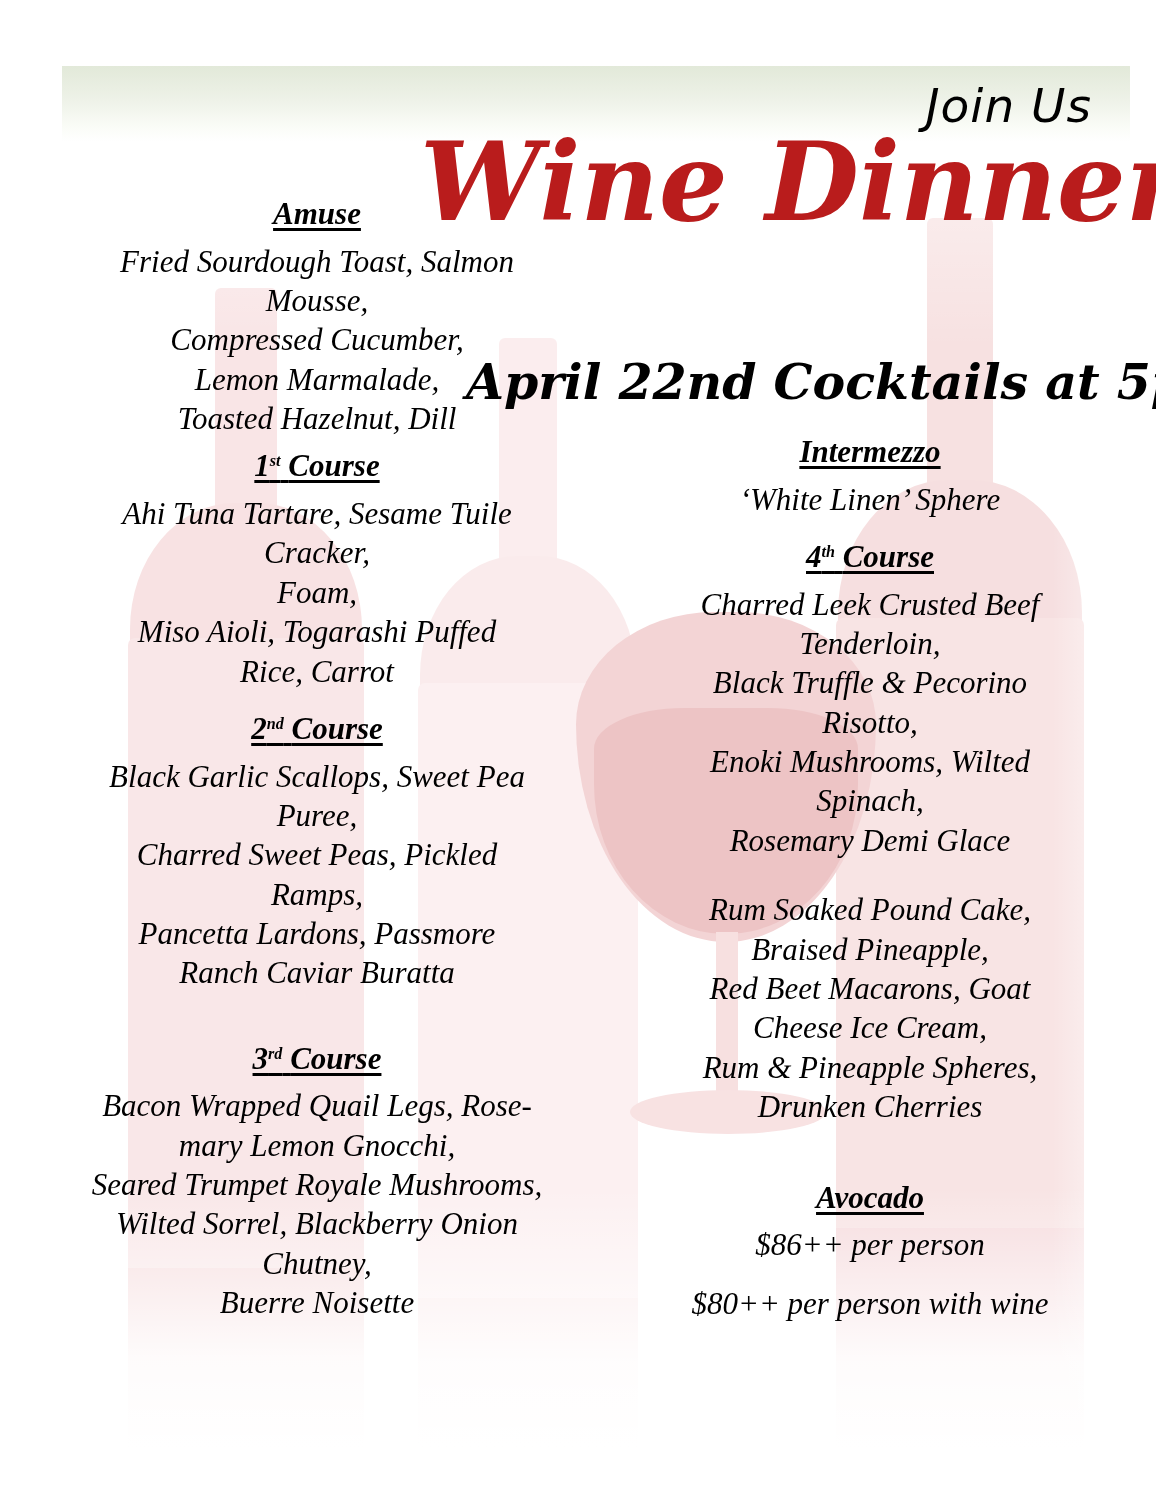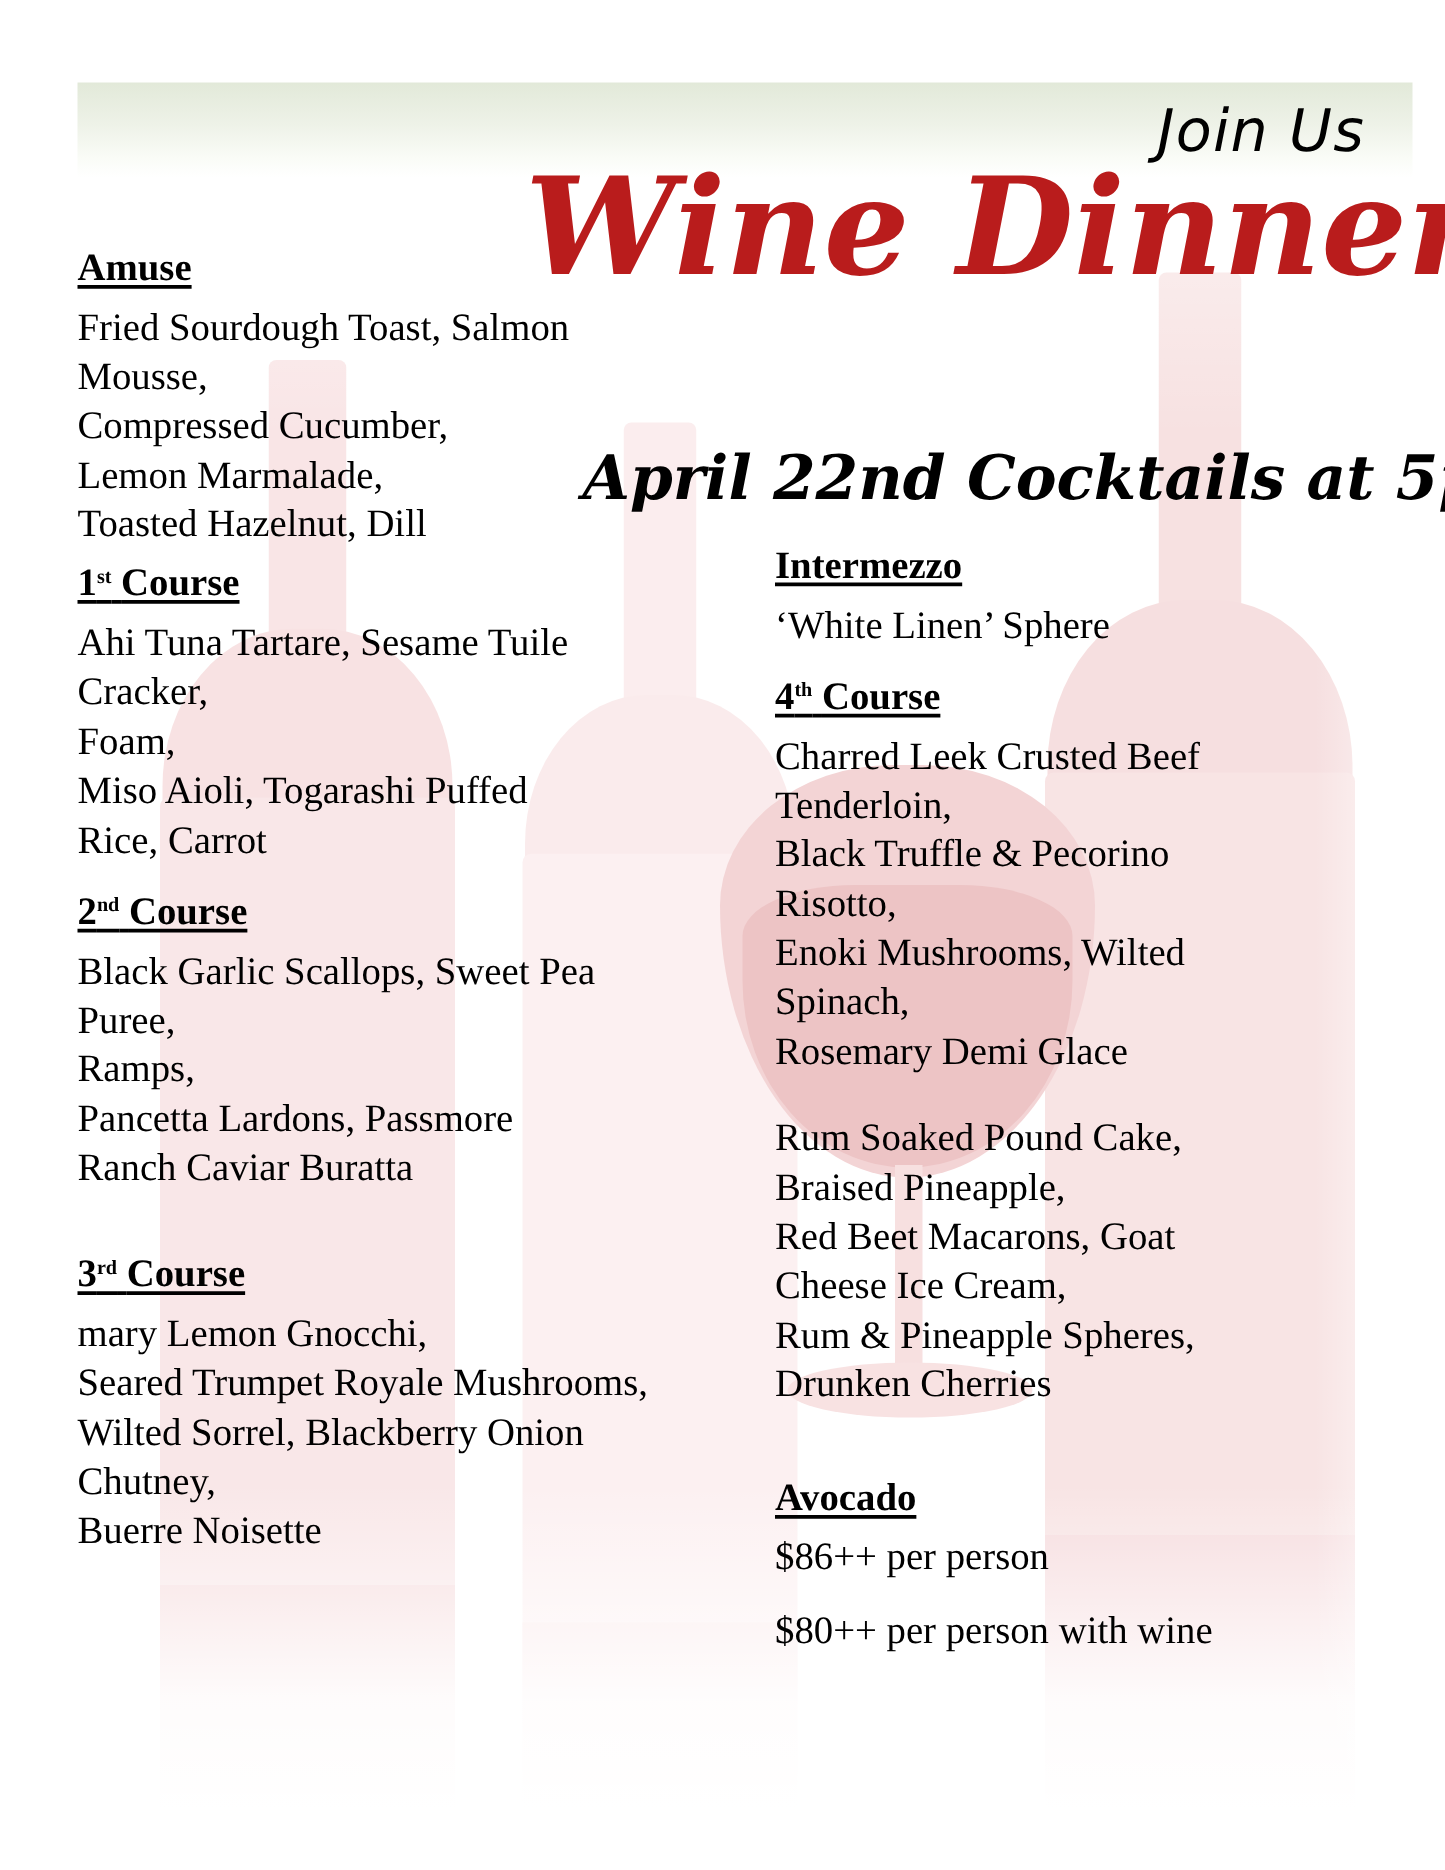--- a/index.html
+++ b/index.html
@@ -171,21 +171,21 @@
     font-family: "DejaVu Serif", serif;
     font-style: italic;
     font-weight: bold;
     font-size: 49px;
     line-height: 1;
     color: #000;
     white-space: nowrap;
   }
 
   
-  .column { position: absolute; text-align: left; color: #000; }
+  .column { position: absolute; text-align: center; color: #000; font-style: italic; }
   #col-left  { left: 62px;  top: 196px; width: 510px; }
   #col-right { left: 620px; top: 434px; width: 500px; }
 
   .course-heading {
     font-family: "Liberation Serif", serif;
     font-weight: bold;
     font-size: 31px;
     line-height: 1.15;
     margin: 0;
   }
@@ -287,28 +287,30 @@
           <span class="line">Foam,</span>
           <span class="line">Miso Aioli, Togarashi Puffed</span>
           <span class="line">Rice, Carrot</span>
         </div>
         <div class="gap-m"></div>
         <div class="course-heading"><span class="u"><span>2</span><sup>nd</sup> <span>Course</span></span></div>
         <div class="gap-s"></div>
         <div class="course-items">
           <span class="line">Black Garlic Scallops, Sweet Pea</span>
           <span class="line">Puree,</span>
+          <span class="line">Charred Sweet Peas, Pickled</span>
           <span class="line">Ramps,</span>
           <span class="line">Pancetta Lardons, Passmore</span>
           <span class="line">Ranch Caviar Buratta</span>
         </div>
         <div class="gap-xl"></div>
         <div class="course-heading"><span class="u"><span>3</span><sup>rd</sup> <span>Course</span></span></div>
         <div class="gap-s"></div>
         <div class="course-items">
+          <span class="line">Bacon Wrapped Quail Legs, Rose-</span>
           <span class="line">mary Lemon Gnocchi,</span>
           <span class="line">Seared Trumpet Royale Mushrooms,</span>
           <span class="line">Wilted Sorrel, Blackberry Onion</span>
           <span class="line">Chutney,</span>
           <span class="line">Buerre Noisette</span>
         </div>
         <div class="gap-m"></div>
       </div>
 
     <div class="column" id="col-right">

